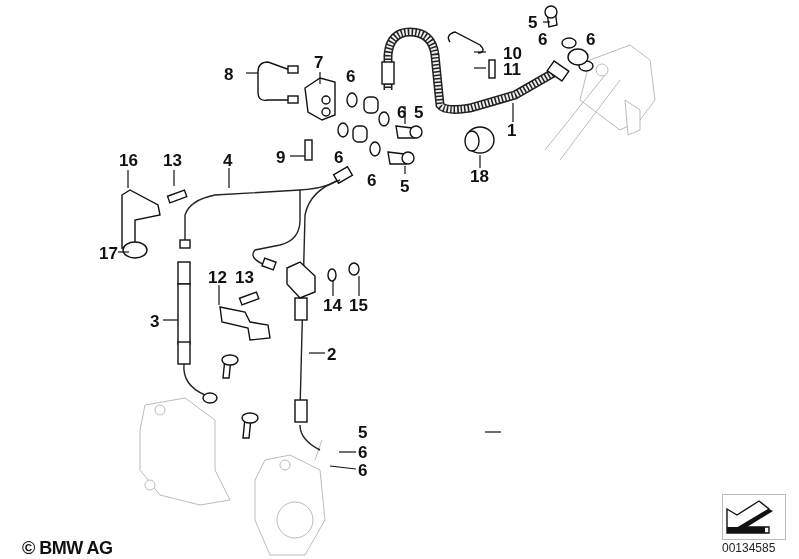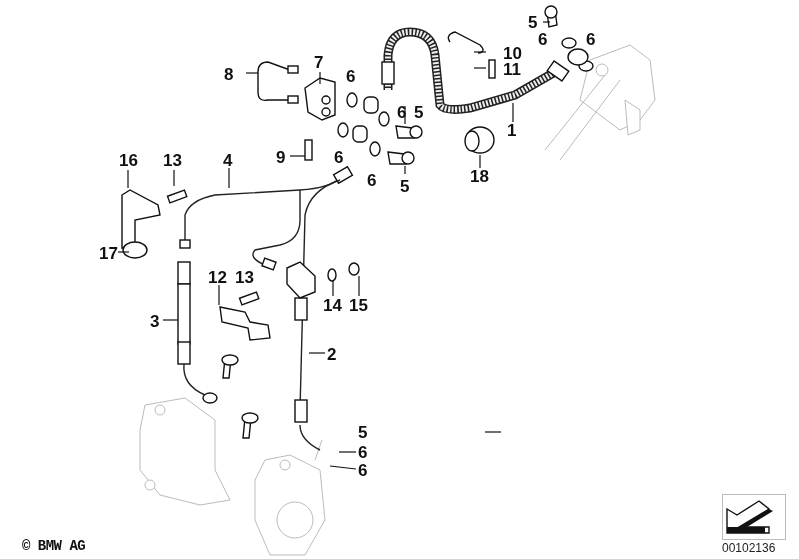--- a/index.html
+++ b/index.html
@@ -3,21 +3,21 @@
 <meta charset="utf-8">
 <style>
   html,body{margin:0;padding:0;background:#fff;}
   body{width:799px;height:559px;position:relative;overflow:hidden;font-family:"Liberation Sans",sans-serif;}
   #canvas{position:absolute;left:0;top:0;width:799px;height:559px;}
   .lbl{font-family:"Liberation Sans",sans-serif;font-weight:bold;font-size:17px;fill:#111;}
   .lead{stroke:#111;stroke-width:1.2;fill:none;}
   .part{stroke:#111;stroke-width:1.4;fill:#fff;}
   .hose{stroke:#222;stroke-width:1.4;fill:none;}
   .ghost{stroke:#bbb;stroke-width:1;fill:#fff;}
-  .copyright{position:absolute;left:22px;top:538px;font-size:14px;font-weight:bold;color:#111;letter-spacing:-0.5px;font-family:Liberation Mono, monospace;}
+  .copyright{position:absolute;left:22px;top:538px;font-size:18px;font-weight:bold;color:#111;letter-spacing:-0.5px;}
   .docnum{position:absolute;left:722px;top:541px;font-size:12px;color:#222;}
   .navbox{position:absolute;left:722px;top:494px;width:62px;height:44px;border:1px solid #bbb;background:#fff;}
 </style>
 </head>
 <body>
 
 <svg id="canvas" viewBox="0 0 799 559">
 
   <g>
     <path class="ghost" d="M590 60 L630 45 L650 60 L655 100 L640 120 L620 130 L600 115 L580 100 Z"></path>
@@ -191,13 +191,13 @@
 
 <div class="copyright">© BMW AG</div>
 
 <div class="navbox">
   <svg width="62" height="44" viewBox="0 0 62 44">
     <path d="M4 14 L14 20 L36 6 L46 14 L16 32 L46 32 L46 38 L4 38 Z" fill="#fff" stroke="#111" stroke-width="1.4"></path>
     <path d="M46 14 L50 16 L24 32 L16 32 Z" fill="#111"></path>
     <rect x="4" y="32" width="38" height="6" fill="#111"></rect>
   </svg>
 </div>
-<div class="docnum">00102136</div>
+<div class="docnum">00134585</div>
 
 </body></html>

